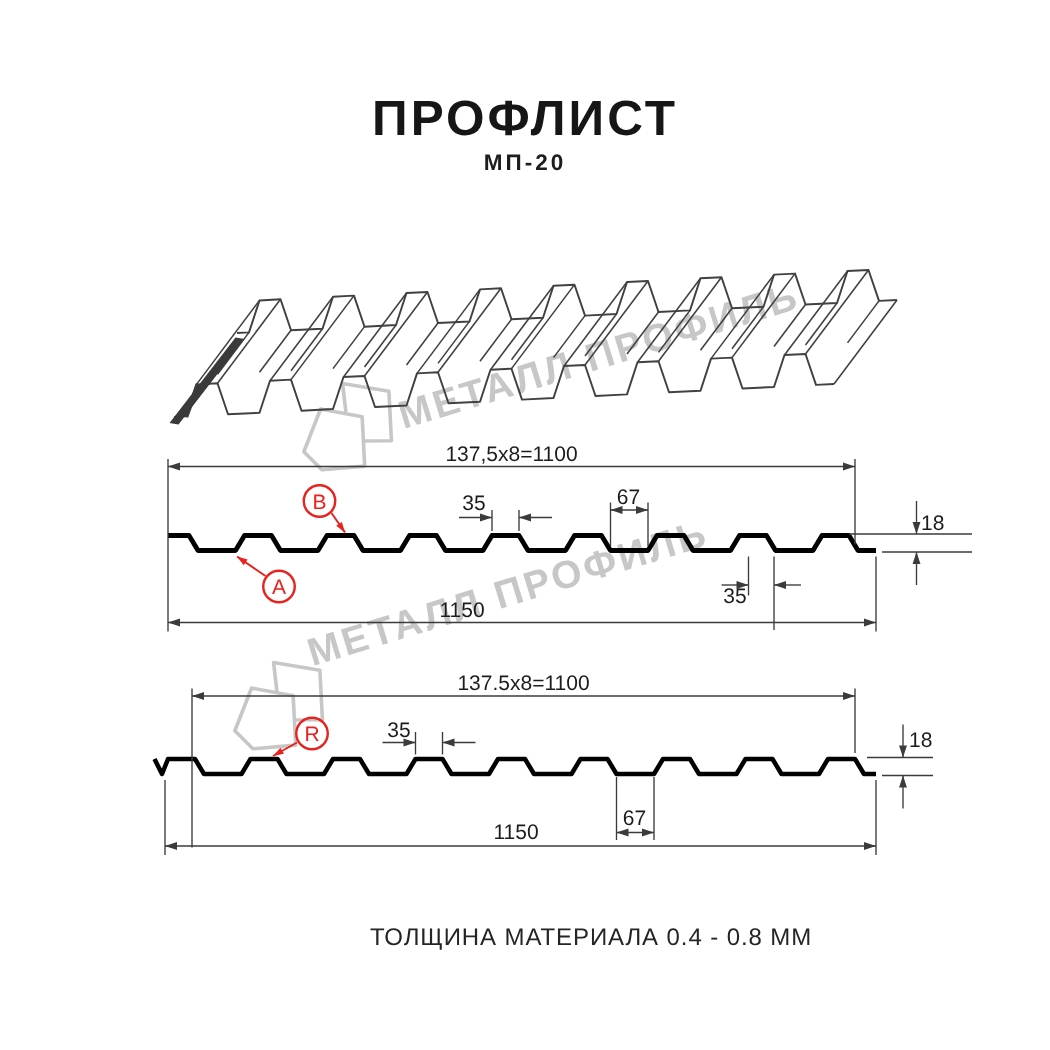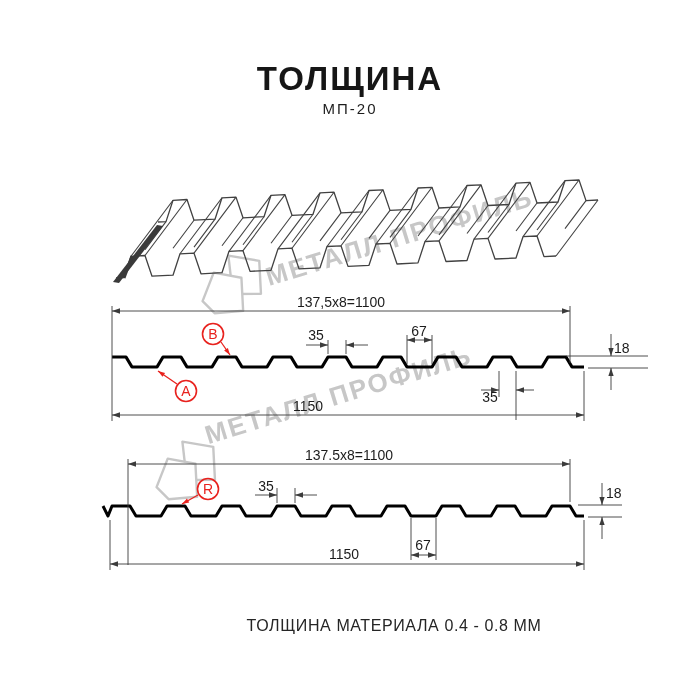--- a/index.html
+++ b/index.html
@@ -1,39 +1,39 @@
 <!DOCTYPE html>
 <html><head>
 <meta charset="utf-8">
 <style>
   html,body{margin:0;padding:0;background:#fff;}
   #stage{position:relative;width:700px;height:700px;background:#ffffff;overflow:hidden;
          font-family:"Liberation Sans",sans-serif;}
   .abs{position:absolute;}
   #title{top:60px;left:0;width:700px;text-align:center;font-size:33px;font-weight:800;
          letter-spacing:2px;color:#161616;}
-  #subtitle{top:100px;left:0;width:700px;text-align:center;font-size:15px;font-weight:400;
+  #subtitle{top:100px;left:0;width:700px;text-align:center;font-size:15px;font-weight:700;
             letter-spacing:2px;color:#1d1d1d;}
   #caption{top:617px;left:0;width:700px;text-align:center;font-size:16px;font-weight:500;
            letter-spacing:.6px;color:#252525;margin-left:44px;}
   svg{position:absolute;left:0;overflow:visible;}
   #wm-svg{top:0;z-index:1;}
   #sheet3d-svg{top:168px;z-index:2;}
   #p1-svg{top:290px;z-index:2;}
   #p2-svg{top:445px;z-index:2;}
   text.dim{font-family:"Liberation Sans",sans-serif;font-size:14px;fill:#1c1c1c;}
   text.redletter{font-family:"Liberation Sans",sans-serif;font-size:14px;font-weight:500;}
   text.wmtext{font-family:"Liberation Sans",sans-serif;font-size:26px;font-weight:700;letter-spacing:2px;}
 </style>
 </head>
 <body>
 
 <div id="stage">
 
-  <div id="title" class="abs">ТОЛЩИНА</div>
+  <div id="title" class="abs">ПРОФЛИСТ</div>
   <div id="subtitle" class="abs">МП-20</div>
 
   <svg id="wm-svg" width="700" height="700" viewBox="0 0 700 700">
     <g transform="translate(232,288) rotate(-17)">
       <g>
         <path d="M 6,-32 L 34,-18 L 26,14 L -1,6 Z" fill="#ffffff" stroke="#c7c7c7" stroke-width="2.4" stroke-linejoin="round"></path>
         <path d="M -32,4 L -13,-20 L 12,-7 L 4,25 L -24,19 Z" fill="#ffffff" stroke="#c7c7c7" stroke-width="2.4" stroke-linejoin="round"></path>
       </g>
       <text class="wmtext" x="36" y="9" fill="#c7c7c7">МЕТАЛЛ ПРОФИЛЬ</text>
     </g>

